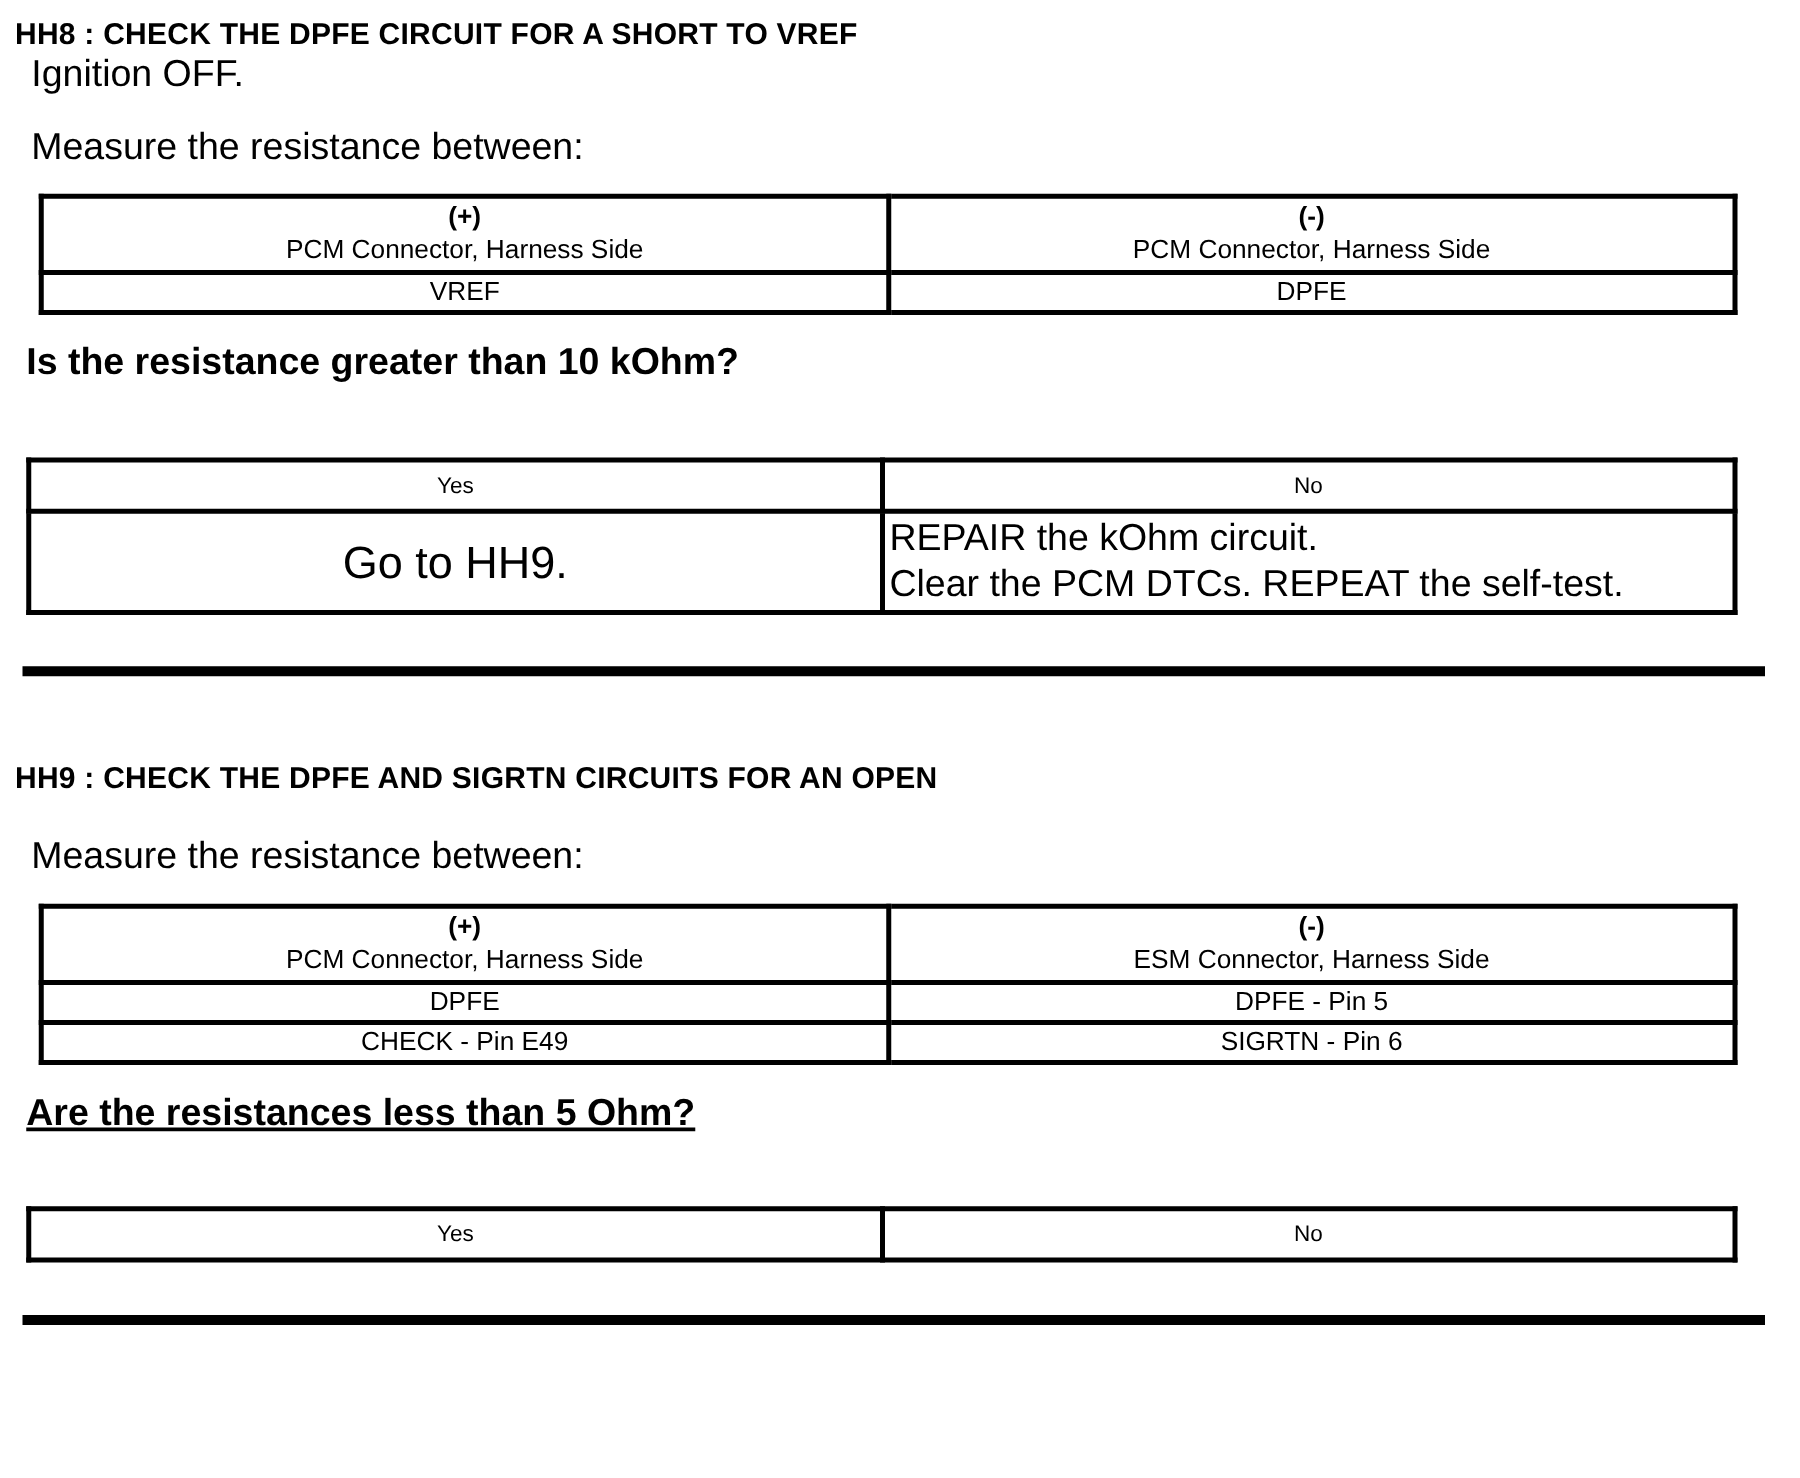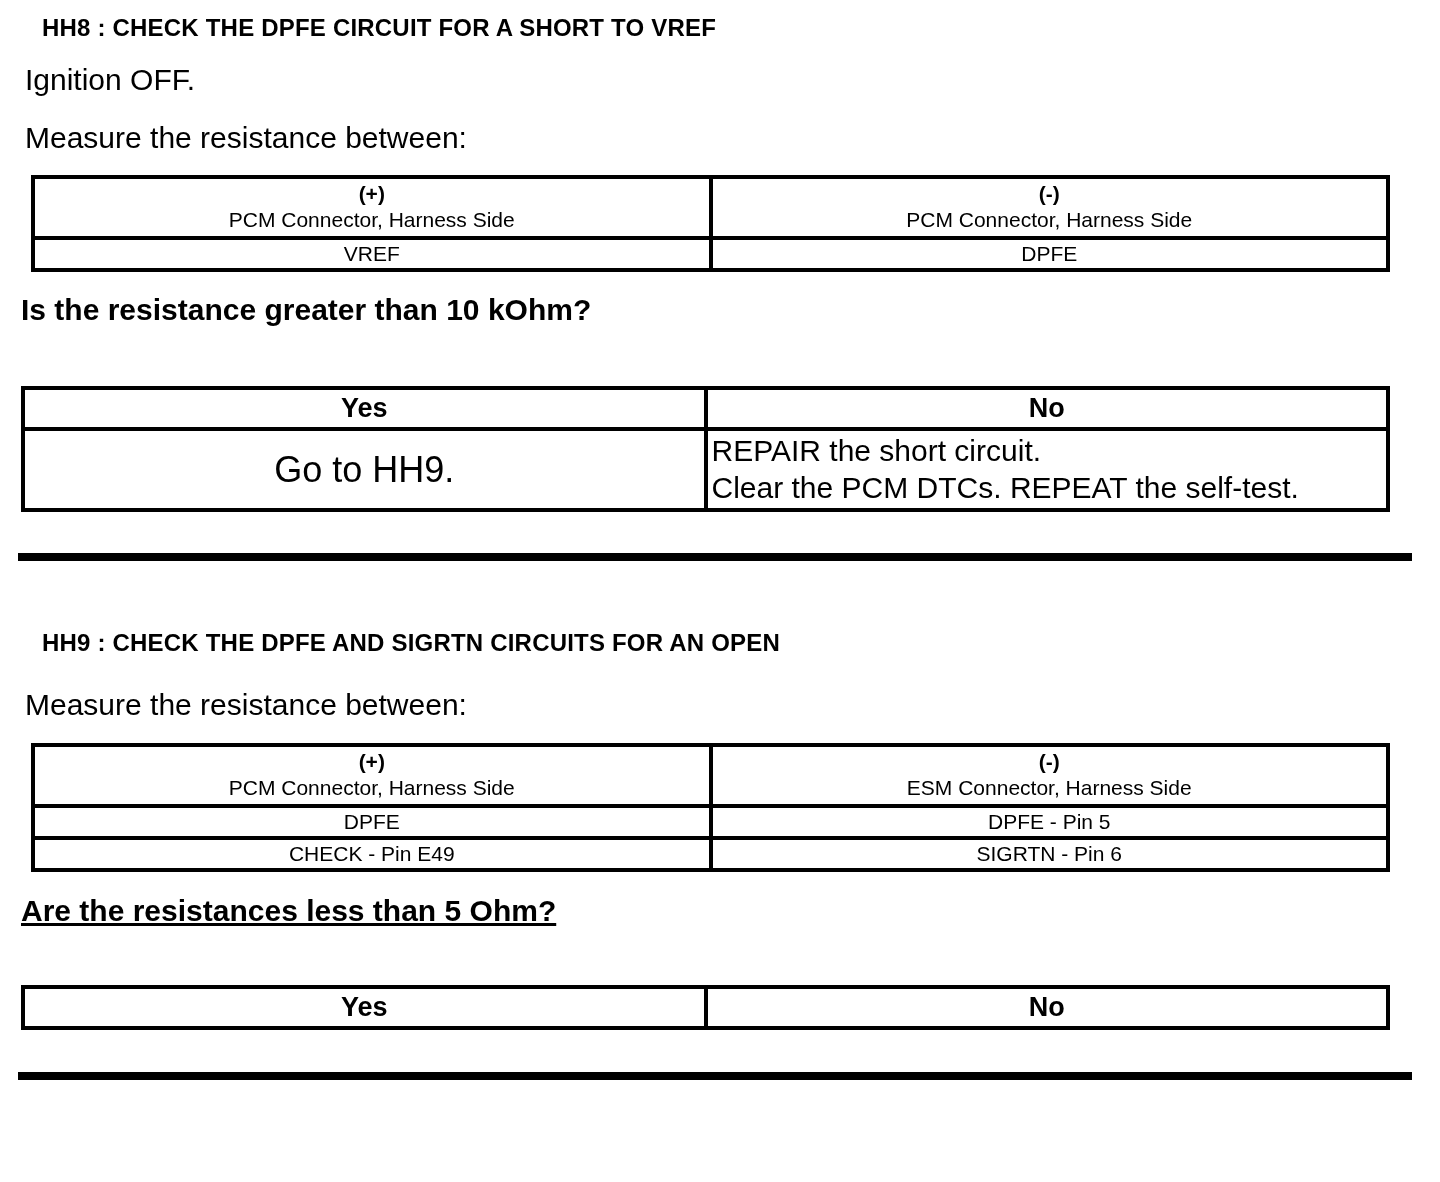--- a/index.html
+++ b/index.html
@@ -11,21 +11,21 @@
   }
   .page {
     position: relative;
     width: 1440px;
     height: 1182px;
     background: #ffffff;
     overflow: hidden;
   }
   .step-heading {
     margin: 0;
-    padding-left: 42px;
+    padding-left: 12px;
     font-size: 24px;
     line-height: 28px;
     font-weight: bold;
     letter-spacing: 0.2px;
   }
   .body-text {
     margin: 0;
     padding-left: 25px;
     font-size: 30px;
     line-height: 36px;
@@ -68,23 +68,23 @@
     width: 1369px;
     margin-left: 21px;
   }
   table.decision td {
     border: 4px solid #000000;
     width: 50%;
     vertical-align: middle;
   }
   table.decision .yn-hdr {
     text-align: center;
-    font-size: 27px;
+    font-size: 18px;
     line-height: 32px;
-    font-weight: bold;
+    font-weight: normal;
     padding: 2px 0 3px 0;
   }
   table.decision .yes-cell {
     text-align: center;
     font-size: 36px;
     line-height: 34px;
     padding: 2px 0;
   }
   table.decision .no-cell {
     text-align: left;
@@ -93,21 +93,21 @@
     padding: 1px 2px 2px 4px;
   }
   .section-rule {
     width: 1394px;
     height: 8px;
     margin-left: 18px;
     background: #000000;
   }
   
   .mt-head1   { margin-top: 14px; }
-  .mt-ign     { margin-top: 20px; }
+  .mt-ign     { }
   .mt-meas1   { margin-top: 22px; }
   .mt-tbl1    { margin-top: 19px; }
   .mt-q1      { margin-top: 20px; }
   .mt-yn1     { margin-top: 58px; }
   .mt-rule1   { margin-top: 41px; }
   .mt-head2   { margin-top: 68px; }
   .mt-meas2   { margin-top: 30px; }
   .mt-tbl2    { margin-top: 20px; }
   .mt-q2      { margin-top: 21px; text-decoration: underline; }
   .mt-yn2     { margin-top: 56px; }
@@ -148,21 +148,21 @@
 
     <table class="decision mt-yn1">
       <tbody>
         <tr>
           <td class="yn-hdr">Yes</td>
           <td class="yn-hdr">No</td>
         </tr>
         <tr>
           <td class="yes-cell">Go to HH9.</td>
           <td class="no-cell">
-            <div>REPAIR the short circuit.</div>
+            <div>REPAIR the kOhm circuit.</div>
             <div>Clear the PCM DTCs. REPEAT the self-test.</div>
           </td>
         </tr>
       </tbody>
     </table>
 
     <div class="section-rule mt-rule1"></div>
   </div>
 
   <div>

